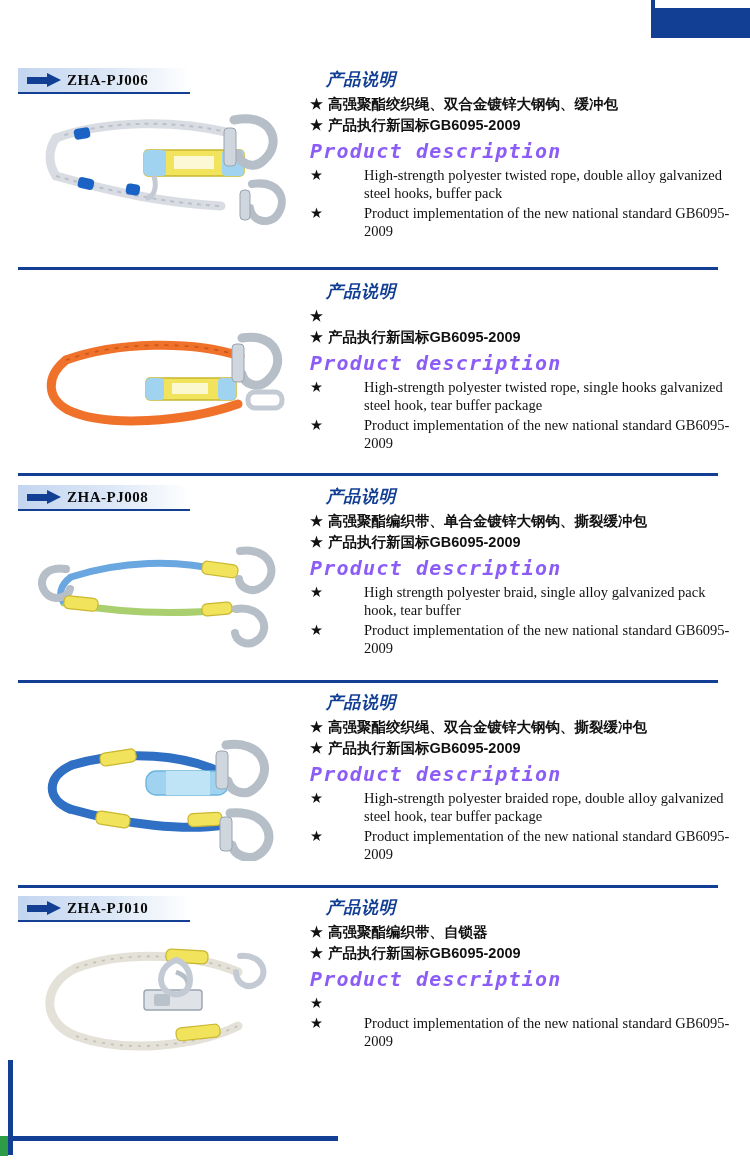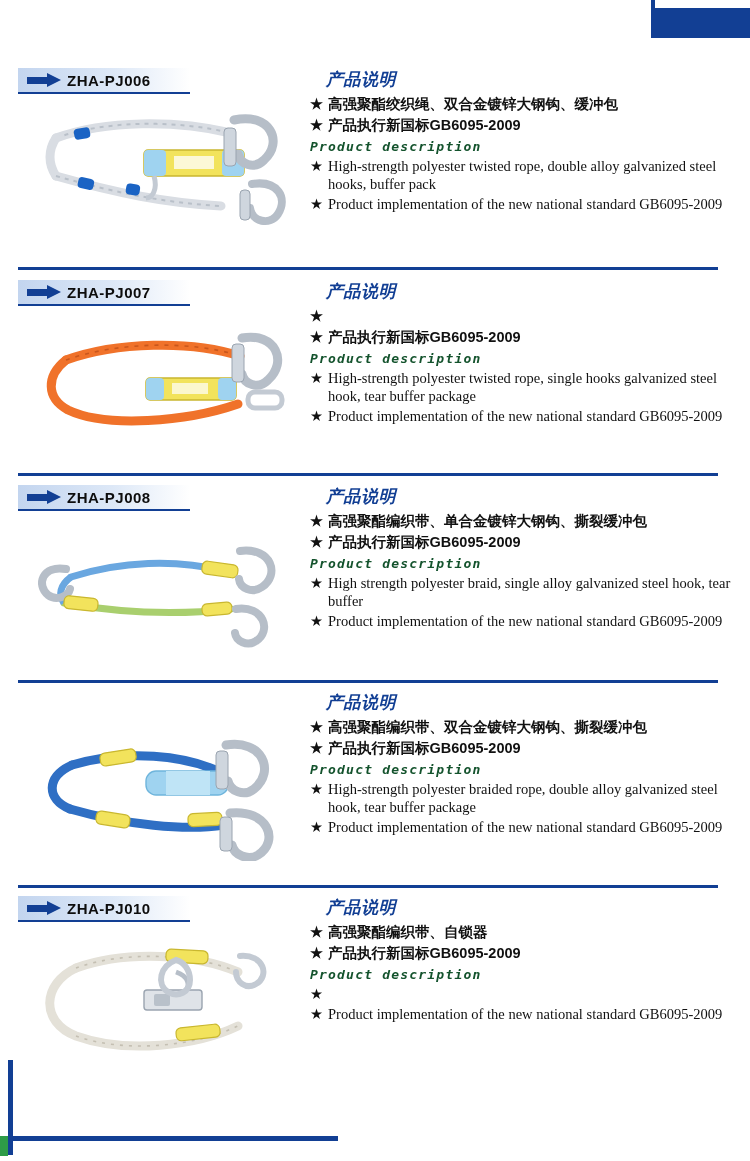--- a/index.html
+++ b/index.html
@@ -108,21 +108,21 @@
     position: absolute;
     left: 20px;
     top: 0px;
     width: 0;
     height: 0;
     border-top: 7px solid transparent;
     border-bottom: 7px solid transparent;
     border-left: 14px solid #123f94;
   }
   .code-text {
-    font-family: Liberation Sans, sans-serif;
+    font-family: Liberation Serif, serif;
     font-weight: bold;
     font-size: 15px;
     letter-spacing: 0.5px;
     color: #0d0d0d;
     margin-left: 6px;
     white-space: nowrap;
   }
 
   
   .desc {
@@ -133,23 +133,23 @@
   }
   .desc-title-cn {
     color: #123f94;
     font-weight: bold;
     font-size: 17px;
     font-style: italic;
     margin: 0 0 3px 16px;
     letter-spacing: 0.5px;
   }
   .desc-title-en {
-    color: #14532d;
+    color: #8b5cf6;
     font-weight: bold;
-    font-size: 13px;
+    font-size: 20px;
     font-style: italic;
     margin: 4px 0 3px 0;
     letter-spacing: 1.2px;
     font-family: "DejaVu Sans Mono", monospace;
   }
   .bullet-cn {
     color: #111;
     font-size: 14.5px;
     font-weight: bold;
     line-height: 20px;
@@ -162,21 +162,21 @@
     font-size: 14.5px;
     line-height: 18px;
     margin: 0 0 2px 0;
     display: flex;
   }
   .star {
     flex: none;
     margin-right: 5px;
     line-height: inherit;
   }
-  .bullet-en .txt { display: block; }
+  .bullet-en .txt { display: block; margin-left: 36px; }
 
   
   .img-area {
     position: absolute;
     left: 8px;
     top: 30px;
     width: 270px;
     height: 140px;
   }
   .img-area svg { display: block; }
@@ -246,27 +246,20 @@
     </div>
     <div class="bullet-en">
       <span class="star">★</span>
       <span class="txt">Product implementation of the new national standard GB6095-2009</span>
     </div>
   </div>
 </div>
 <div class="rule" style="top:267px;"></div>
 
 <div class="product" style="top:280px;">
-  <div class="code-banner">
-    <span class="arrow-icon">
-      <span class="shaft"></span>
-        <span class="head"></span>
-    </span>
-    <span class="code-text">ZHA-PJ007</span>
-  </div>
 
   <div class="img-area">
     <svg width="270" height="140" viewBox="0 0 270 140">
 
       <path d="M40 50 C 20 66, 20 88, 42 100 C 80 118, 160 112, 212 94" stroke="#f0722a" stroke-width="9" fill="none" stroke-linecap="round"></path>
       <path d="M40 50 C 90 32, 165 30, 214 46" stroke="#f0722a" stroke-width="9" fill="none" stroke-linecap="round"></path>
       <path d="M40 50 C 90 32, 165 30, 214 46" stroke="#c9561c" stroke-width="1.6" fill="none" stroke-dasharray="4 6"></path>
 
       <rect x="120" y="68" width="90" height="22" rx="4" fill="#f2e35c" stroke="#c9b72f" stroke-width="1.5"></rect>
       <rect x="120" y="68" width="18" height="22" rx="4" fill="#9fd3f0"></rect>
@@ -337,21 +330,21 @@
       <span class="star">★</span>
       <span class="txt">高强聚酯编织带、单合金镀锌大钢钩、撕裂缓冲包</span>
     </div>
     <div class="bullet-cn">
       <span class="star">★</span>
       <span class="txt">产品执行新国标GB6095-2009</span>
     </div>
     <div class="desc-title-en">Product description</div>
     <div class="bullet-en">
       <span class="star">★</span>
-      <span class="txt">High strength polyester braid, single alloy galvanized steel hook, tear buffer</span>
+      <span class="txt">High strength polyester braid, single alloy galvanized pack hook, tear buffer</span>
     </div>
     <div class="bullet-en">
       <span class="star">★</span>
       <span class="txt">Product implementation of the new national standard GB6095-2009</span>
     </div>
   </div>
 </div>
 <div class="rule" style="top:680px;"></div>
 
 <div class="product" style="top:691px;">
@@ -375,21 +368,21 @@
 
       <path d="M204 92 C 242 88, 254 120, 232 134 C 222 140, 208 134, 206 124" stroke="#b6bec8" stroke-width="9" fill="none" stroke-linecap="round"></path>
       <rect x="194" y="96" width="12" height="34" rx="4" fill="#cfd6de" stroke="#9aa4b0" stroke-width="1"></rect>
     </svg>
   </div>
 
   <div class="desc">
     <div class="desc-title-cn">产品说明</div>
     <div class="bullet-cn">
       <span class="star">★</span>
-      <span class="txt">高强聚酯编织带、双合金镀锌大钢钩、撕裂缓冲包</span>
+      <span class="txt">高强聚酯绞织绳、双合金镀锌大钢钩、撕裂缓冲包</span>
     </div>
     <div class="bullet-cn">
       <span class="star">★</span>
       <span class="txt">产品执行新国标GB6095-2009</span>
     </div>
     <div class="desc-title-en">Product description</div>
     <div class="bullet-en">
       <span class="star">★</span>
       <span class="txt">High-strength polyester braided rope, double alloy galvanized steel hook, tear buffer package</span>
     </div>

